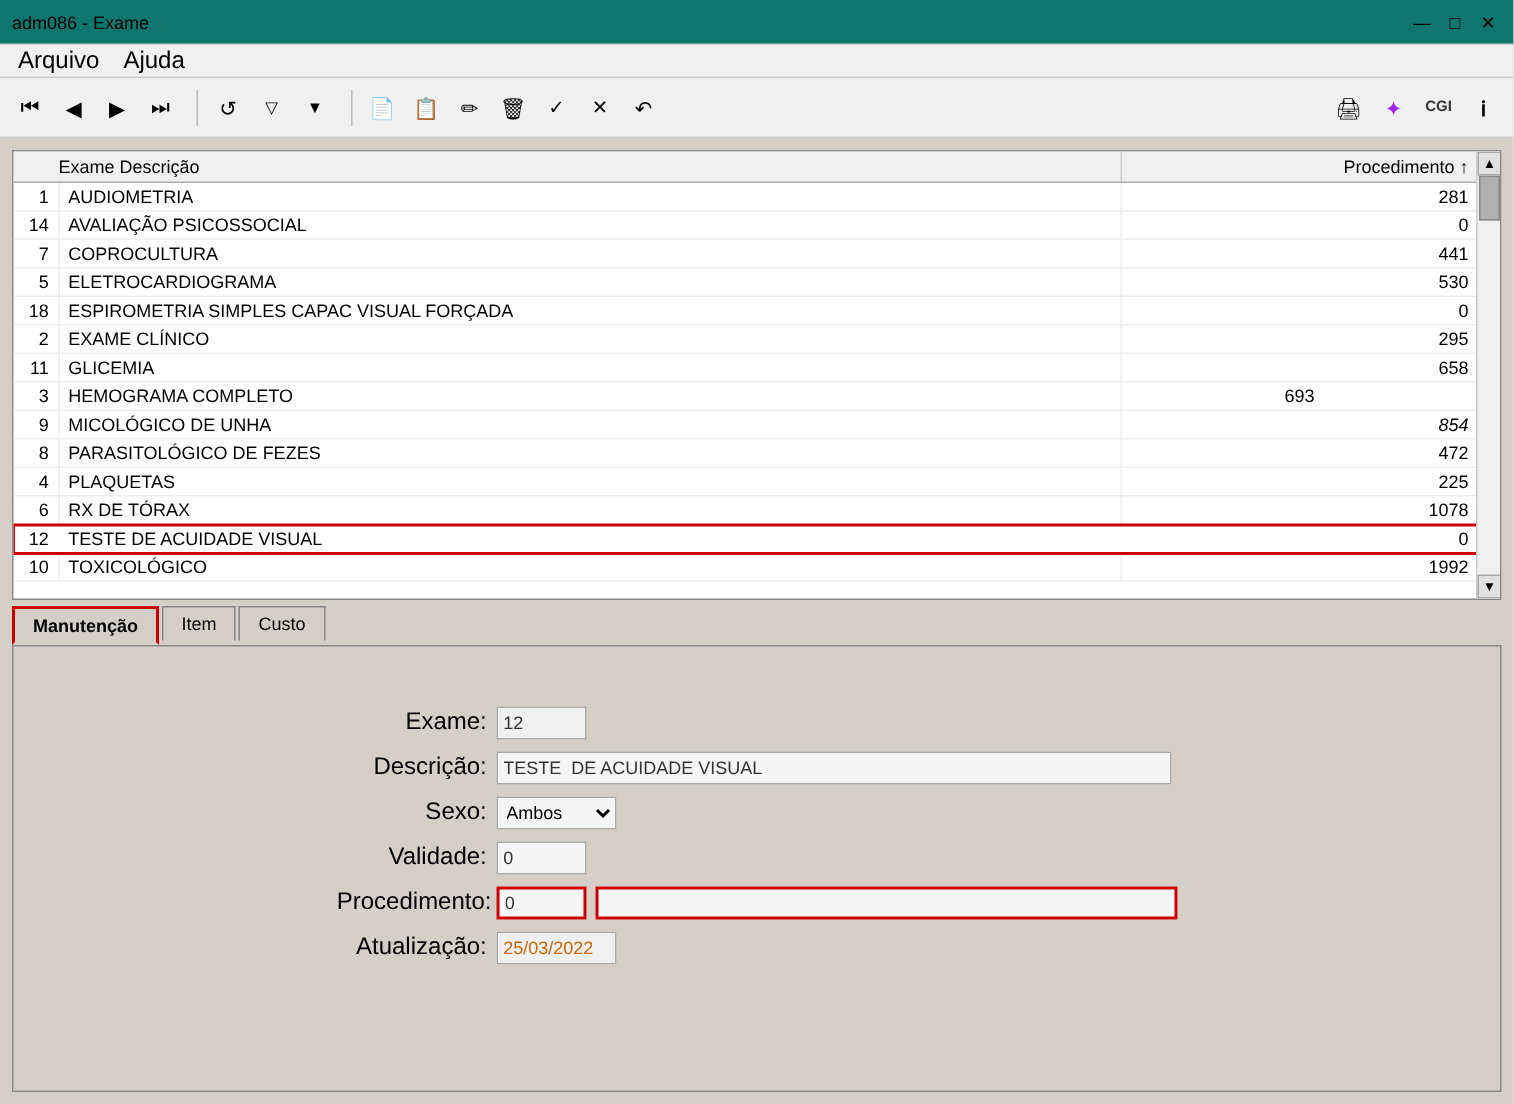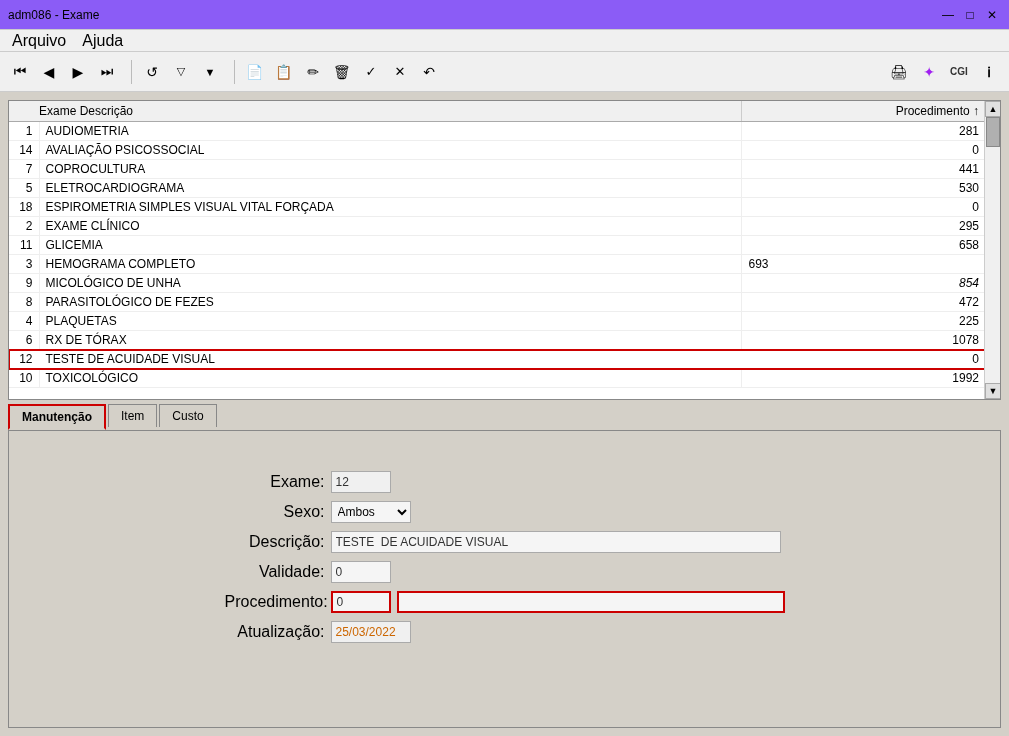--- a/index.html
+++ b/index.html
@@ -7,21 +7,21 @@
       font-family: 'Segoe UI', Tahoma, Arial, sans-serif;
       font-size: 12px;
       background: #f0f0f0;
       width: 1009px;
       height: 736px;
       overflow: hidden;
     }
 
     
     .title-bar {
-      background: #8b5cf6;
+      background: #0f766e;
       height: 30px;
       display: flex;
       align-items: center;
       justify-content: space-between;
       padding: 0 8px;
       border-bottom: 1px solid #ccc;
       font-size: 12px;
     }
     .title-bar-title { font-size: 12px; }
     .title-bar-controls { display: flex; gap: 4px; }
@@ -329,37 +329,37 @@
       <td>COPROCULTURA</td>
       <td style="text-align:right; padding-right:20px;">441</td>
     </tr>
           <tr>
       <td style="text-align:right; width:30px;">5</td>
       <td>ELETROCARDIOGRAMA</td>
       <td style="text-align:right; padding-right:20px;">530</td>
     </tr>
           <tr>
       <td style="text-align:right; width:30px;">18</td>
-      <td>ESPIROMETRIA SIMPLES VISUAL VITAL FORÇADA</td>
+      <td>ESPIROMETRIA SIMPLES CAPAC VISUAL FORÇADA</td>
       <td style="text-align:right; padding-right:20px;">0</td>
     </tr>
           <tr>
       <td style="text-align:right; width:30px;">2</td>
       <td>EXAME CLÍNICO</td>
       <td style="text-align:right; padding-right:20px;">295</td>
     </tr>
           <tr>
       <td style="text-align:right; width:30px;">11</td>
       <td>GLICEMIA</td>
       <td style="text-align:right; padding-right:20px;">658</td>
     </tr>
           <tr>
       <td style="text-align:right; width:30px;">3</td>
       <td>HEMOGRAMA COMPLETO</td>
-      <td style="text-align:left; padding-right:20px;">693</td>
+      <td style="text-align:center; padding-right:20px;">693</td>
     </tr>
           <tr>
       <td style="text-align:right; width:30px;">9</td>
       <td>MICOLÓGICO DE UNHA</td>
       <td style="text-align:right; padding-right:20px;font-style:italic;">854</td>
     </tr>
           <tr>
       <td style="text-align:right; width:30px;">8</td>
       <td>PARASITOLÓGICO DE FEZES</td>
       <td style="text-align:right; padding-right:20px;">472</td>
@@ -401,34 +401,34 @@
     </div>
     <div class="tab-content">
       <div class="form-section">
 
         <div class="form-row">
           <span class="form-label">Exame:</span>
           <input class="form-input short" type="text" readonly="" value="12" style="">
         </div>
 
         <div class="form-row">
+          <span class="form-label">Descrição:</span>
+          <input class="form-input long" type="text" value="TESTE  DE ACUIDADE VISUAL" style="">
+        </div>
+
+        <div class="form-row">
           <span class="form-label">Sexo:</span>
           <select class="form-select">
             <option>Ambos</option>
             <option>Masculino</option>
             <option>Feminino</option>
           </select>
         </div>
 
         <div class="form-row">
-          <span class="form-label">Descrição:</span>
-          <input class="form-input long" type="text" value="TESTE  DE ACUIDADE VISUAL" style="">
-        </div>
-
-        <div class="form-row">
           <span class="form-label">Validade:</span>
           <input class="form-input short" type="text" value="0" style="">
         </div>
 
         <div class="form-row">
           <span class="form-label">Procedimento:</span>
           <input class="form-input short highlighted" type="text" value="0" style="">
           <input class="form-input highlighted" type="text" style="width: 390px;">
         </div>
 

